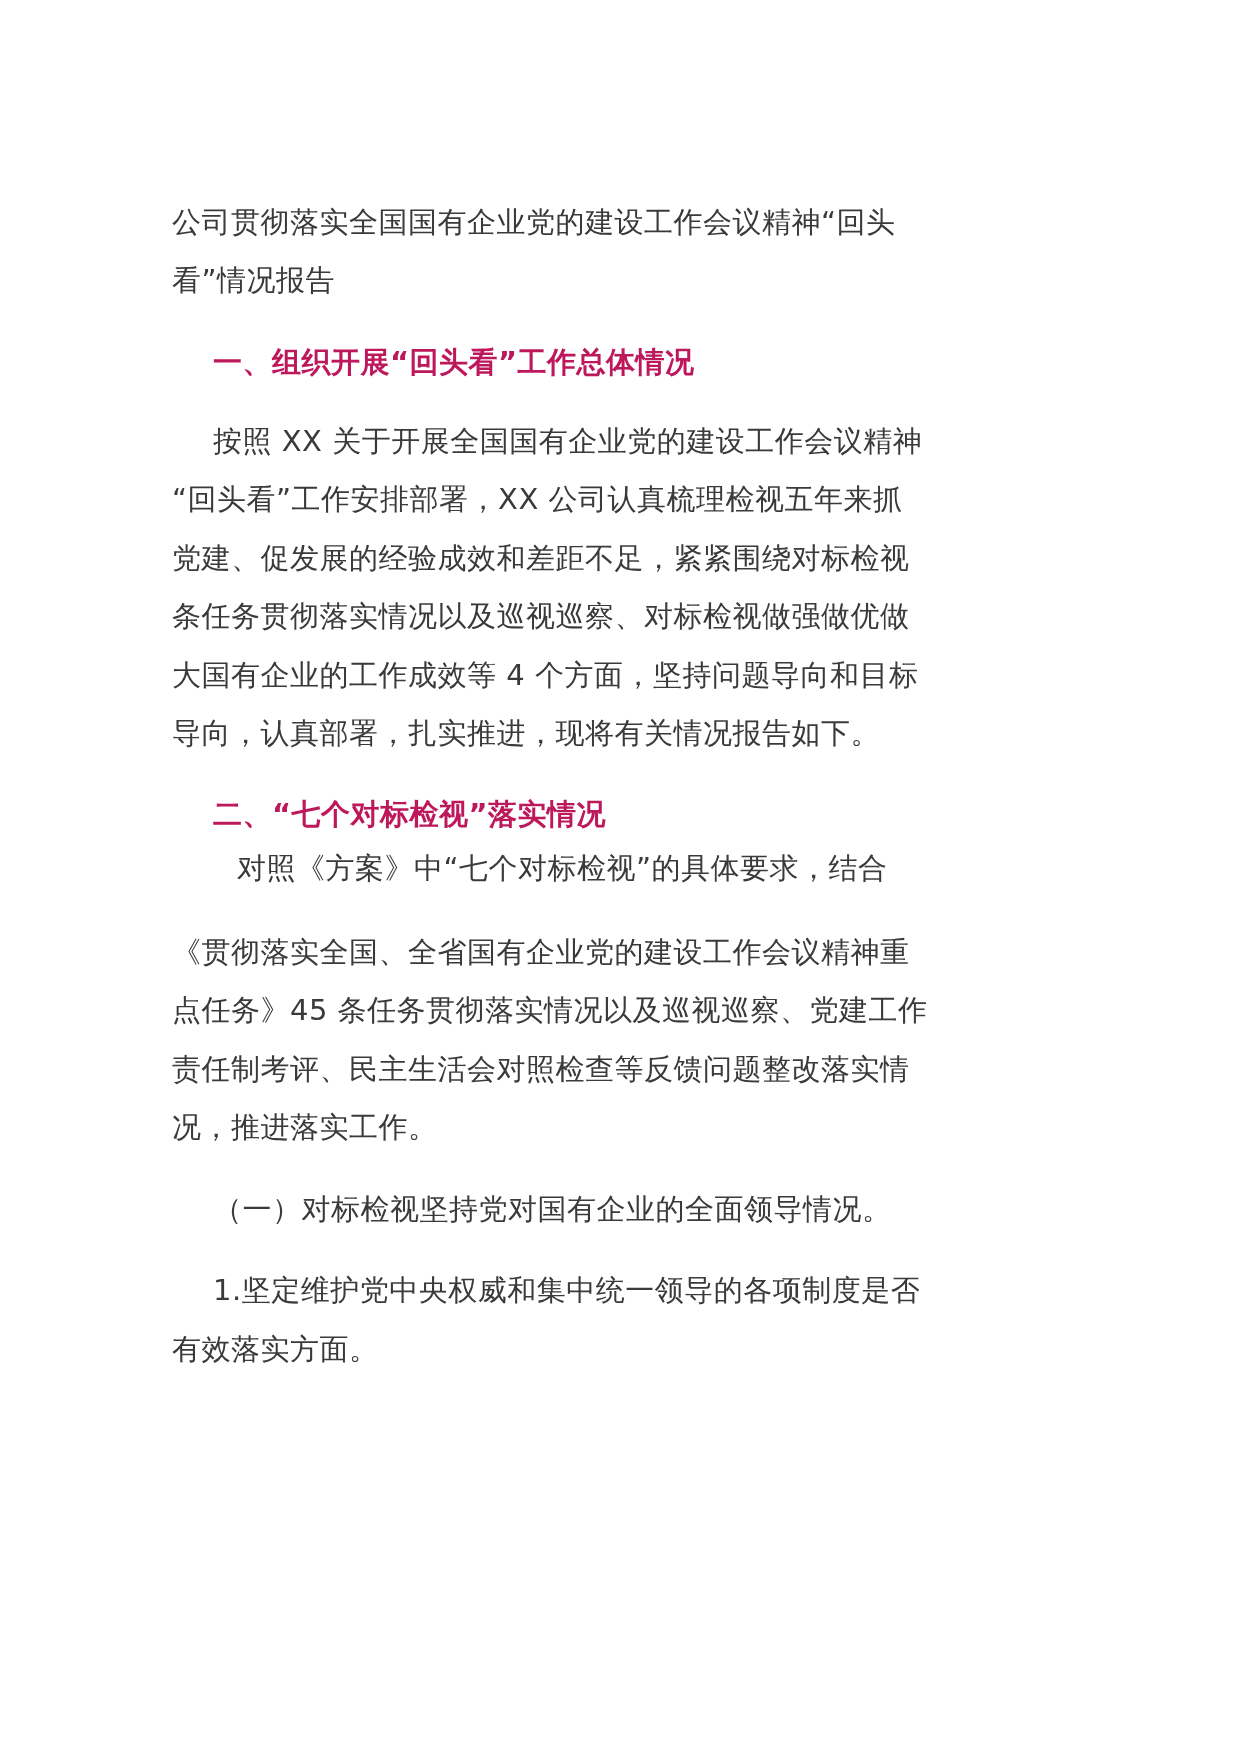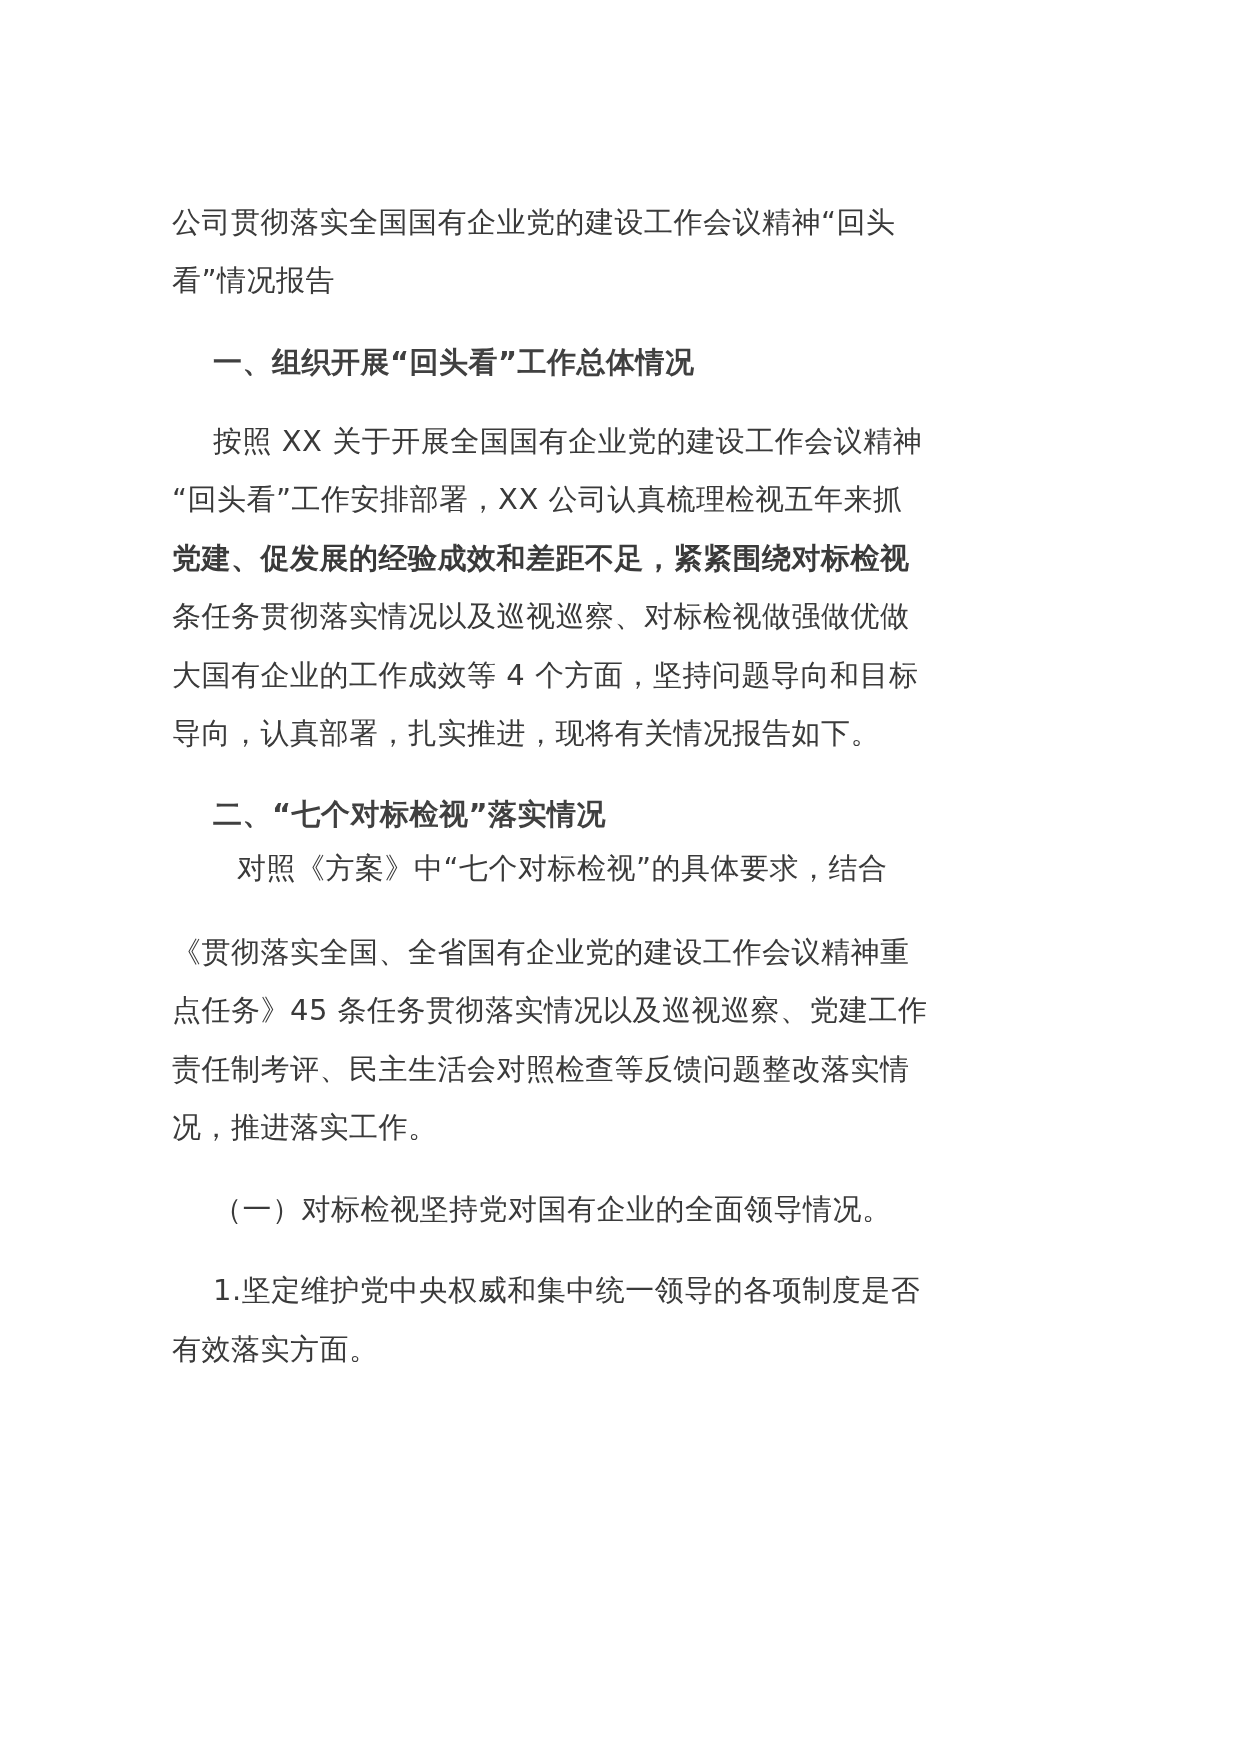--- a/index.html
+++ b/index.html
@@ -2,34 +2,34 @@
 <html><head>
   <meta charset="utf-8">
   <style>
     html, body { margin: 0; padding: 0; background: #ffffff; }
     body { width: 1240px; height: 1754px; position: relative; overflow: hidden;
       font-family: "DejaVu Sans", "Liberation Sans", sans-serif; color: #3a3a3a; }
     .page { position: absolute; left: 0; top: 0; width: 1240px; height: 1754px; }
     .line { position: absolute; left: 172px; white-space: nowrap; font-size: 29px;
       line-height: 40px; height: 40px; letter-spacing: 0.5px; }
     .indent { left: 213px; }
-    .bold { font-weight: bold; color: #404040; }
+    .bold { font-weight: bold; color: #be185d; }
   </style>
 </head>
 <body>
 
 <div class="page">
   <div class="line" style="top:202px;">公司贯彻落实全国国有企业党的建设工作会议精神“回头</div>
   <div class="line" style="top:260px;">看”情况报告</div>
 
   <div class="line indent bold" style="top:342px;">一、组织开展“回头看”工作总体情况</div>
 
   <div class="line indent" style="top:421px;">按照 XX 关于开展全国国有企业党的建设工作会议精神</div>
   <div class="line" style="top:479px; left:172px;text-align:center;">“回头看”工作安排部署，XX 公司认真梳理检视五年来抓</div>
-  <div class="line" style="top:538px;font-weight:bold;">党建、促发展的经验成效和差距不足，紧紧围绕对标检视</div>
+  <div class="line" style="top:538px;">党建、促发展的经验成效和差距不足，紧紧围绕对标检视</div>
   <div class="line" style="top:596px;">条任务贯彻落实情况以及巡视巡察、对标检视做强做优做</div>
   <div class="line" style="top:655px;">大国有企业的工作成效等 4 个方面，坚持问题导向和目标</div>
   <div class="line" style="top:713px;">导向，认真部署，扎实推进，现将有关情况报告如下。</div>
 
   <div class="line indent bold" style="top:794px;">二、“七个对标检视”落实情况</div>
 
   <div class="line indent" style="top:848px;margin-left:24px;">对照《方案》中“七个对标检视”的具体要求，结合</div>
   <div class="line" style="top:932px;">《贯彻落实全国、全省国有企业党的建设工作会议精神重</div>
   <div class="line" style="top:990px;">点任务》45 条任务贯彻落实情况以及巡视巡察、党建工作</div>
   <div class="line" style="top:1107px;">况，推进落实工作。</div>

